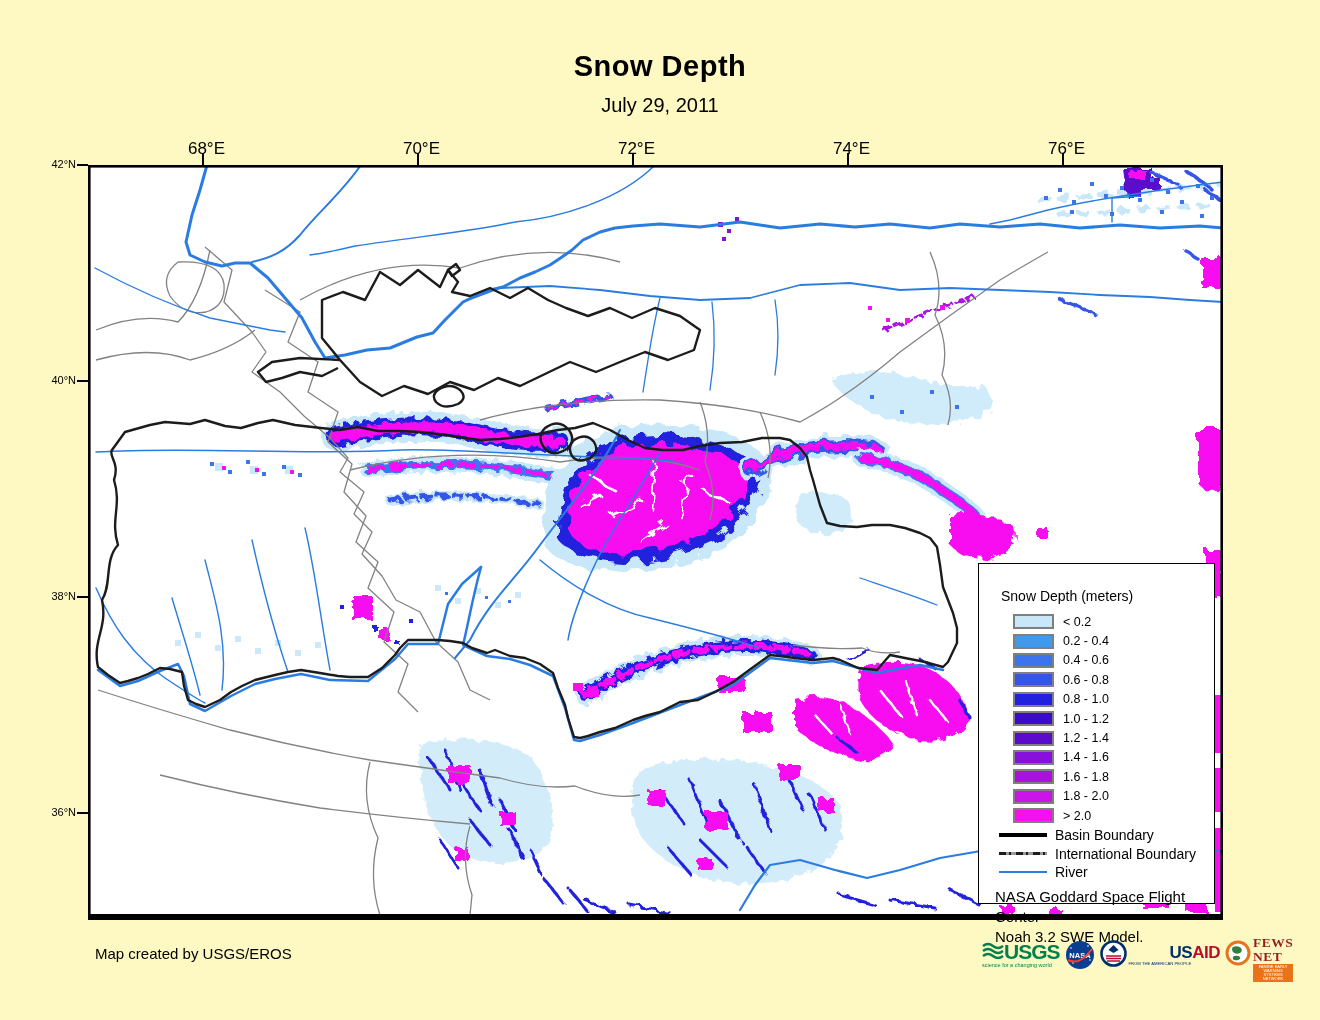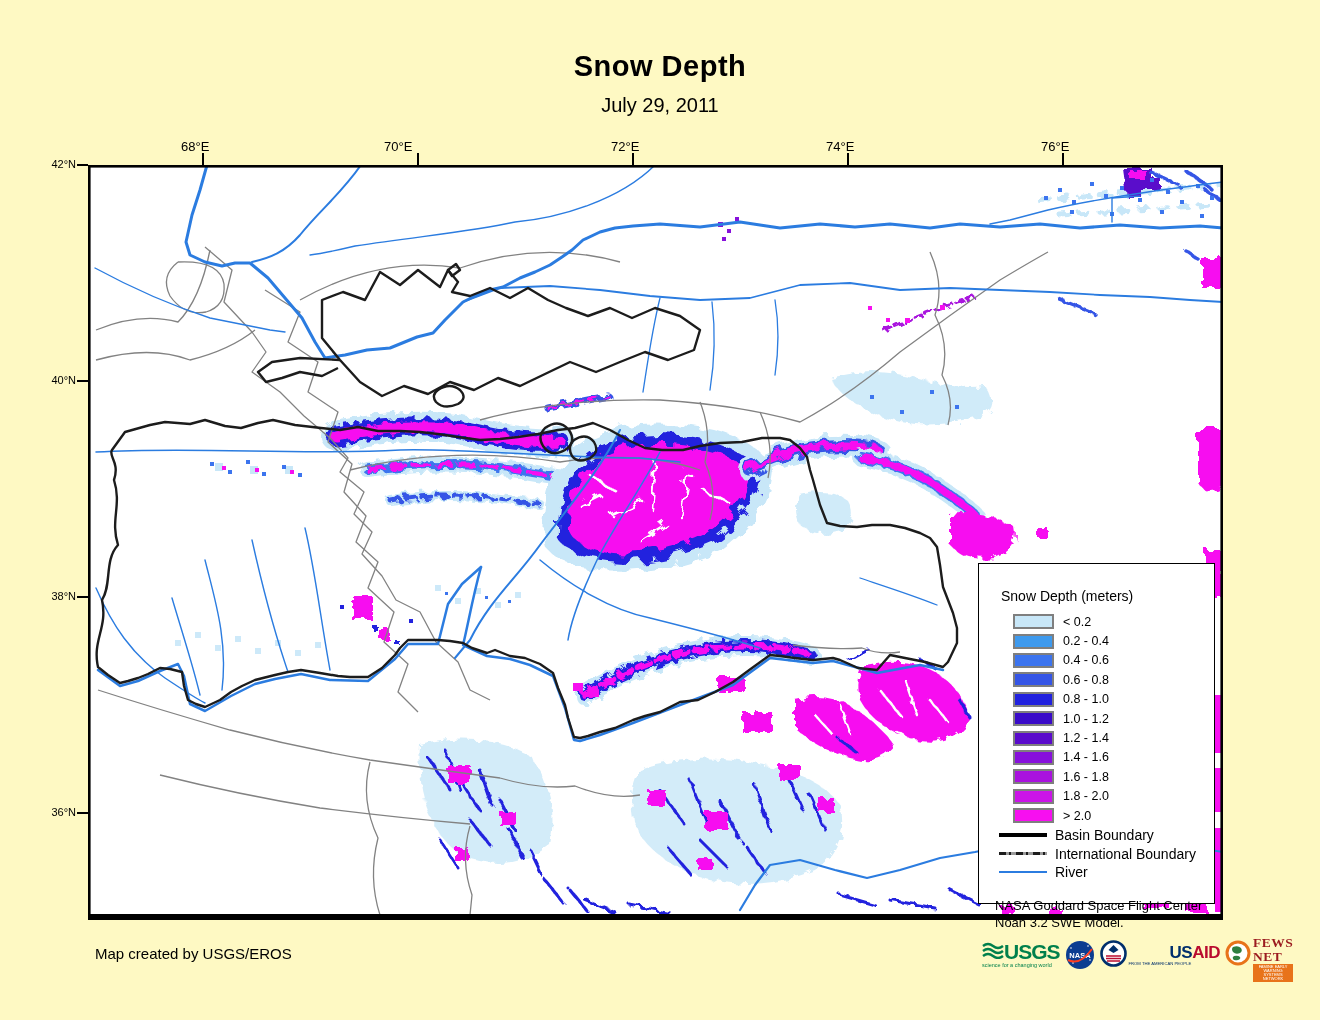--- a/index.html
+++ b/index.html
@@ -2,37 +2,37 @@
 <html><head>
 <meta charset="utf-8">
 <style>
   html,body{margin:0;padding:0;background:#fff;}
   #app{position:relative;width:1320px;height:1020px;background:#fef9c3;overflow:hidden;
        font-family:"Liberation Sans",sans-serif;color:#000;}
   .title{position:absolute;top:50px;left:0;right:0;text-align:center;
          font-size:29px;font-weight:bold;letter-spacing:.5px;}
   .subtitle{position:absolute;top:94px;left:0;right:0;text-align:center;font-size:20px;}
   #map-svg{position:absolute;left:88px;top:165px;}
-  .tick-label-top{position:absolute;width:44px;text-align:left;font-size:13px;top:139px;}
+  .tick-label-top{position:absolute;width:44px;text-align:right;font-size:17px;top:139px;}
   .tick-mark-top{position:absolute;width:2px;height:12px;background:#000;top:153px;}
   .tick-label-left{position:absolute;width:38px;text-align:right;font-size:11px;}
   .tick-mark-left{position:absolute;width:11px;height:2px;background:#000;left:77px;}
   .legend{position:absolute;left:978px;top:563px;width:237px;height:341px;
           background:#fff;border:1.6px solid #000;box-sizing:border-box;padding:8px;}
   .legend-title{margin:16px 0 8px 14px;font-size:14px;}
   .legend-row{display:flex;align-items:center;height:19.4px;margin-left:26px;}
   .swatch{width:41px;height:15px;border:2px solid #7F7F7F;box-sizing:border-box;margin-right:9px;flex:0 0 auto;}
   .legend-row span{font-size:12.5px;}
   .line-row{display:flex;align-items:center;height:17.5px;margin-left:12px;margin-top:1px;}
   .line-sym{width:48px;margin-right:8px;flex:0 0 auto;}
   .sym-basin{height:4px;background:#000;}
   .sym-intl{height:3px;background:repeating-linear-gradient(90deg,#1c1c1c 0 7px,#9a9a9a 7px 10px,#1c1c1c 10px 12px,#9a9a9a 12px 17px);}
   .sym-river{height:2px;background:#2B7CE0;}
   .line-row span{font-size:14px;}
-  .legend-credit{margin:16px 0 0 8px;font-size:13px;line-height:1.35;}
+  .legend-credit{margin:6px 0 0 8px;font-size:15px;line-height:1.35;}
   .map-credit{position:absolute;left:95px;top:945px;font-size:15px;}
   .logos{position:absolute;left:982px;top:932px;width:246px;height:46px;
          display:flex;align-items:center;gap:5px;}
   .usgs{display:flex;flex-direction:column;line-height:1;}
   .usgs-top{display:flex;align-items:center;}
   .usgs-name{font-size:21px;font-weight:bold;color:#00804C;letter-spacing:-1px;}
   .usgs-tag{font-size:5.5px;color:#00804C;margin-top:1px;}
   .nasa{position:relative;width:30px;height:30px;flex:0 0 auto;}
   .usaid{display:flex;align-items:center;gap:2px;}
   .usaid-txt{display:flex;flex-direction:column;line-height:1;}
@@ -278,21 +278,21 @@
     </g>
   </svg>
 
   <div>
     <div class="tick-mark-top" style="left:202px;"></div>
     <div class="tick-mark-top" style="left:417px;"></div>
     <div class="tick-mark-top" style="left:632px;"></div>
     <div class="tick-mark-top" style="left:847px;"></div>
     <div class="tick-mark-top" style="left:1062px;"></div>
     <div class="tick-label-top" style="left:181px;">68°E</div>
-    <div class="tick-label-top" style="left:384px;">70°E</div>
+    <div class="tick-label-top" style="left:396px;">70°E</div>
     <div class="tick-label-top" style="left:611px;">72°E</div>
     <div class="tick-label-top" style="left:826px;">74°E</div>
     <div class="tick-label-top" style="left:1041px;">76°E</div>
   </div>
   <div>
     <div class="tick-mark-left" style="top:164px;"></div>
     <div class="tick-mark-left" style="top:380px;"></div>
     <div class="tick-mark-left" style="top:596px;"></div>
     <div class="tick-mark-left" style="top:812px;"></div>
     <div class="tick-label-left" style="left:38px;top:158px;">42°N</div>

